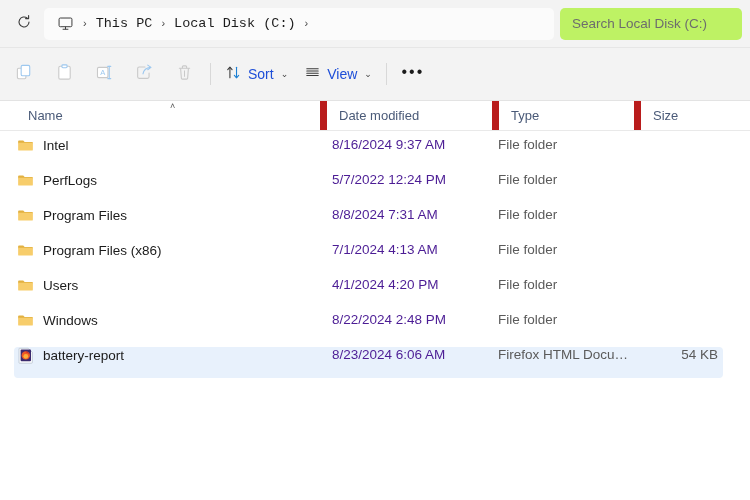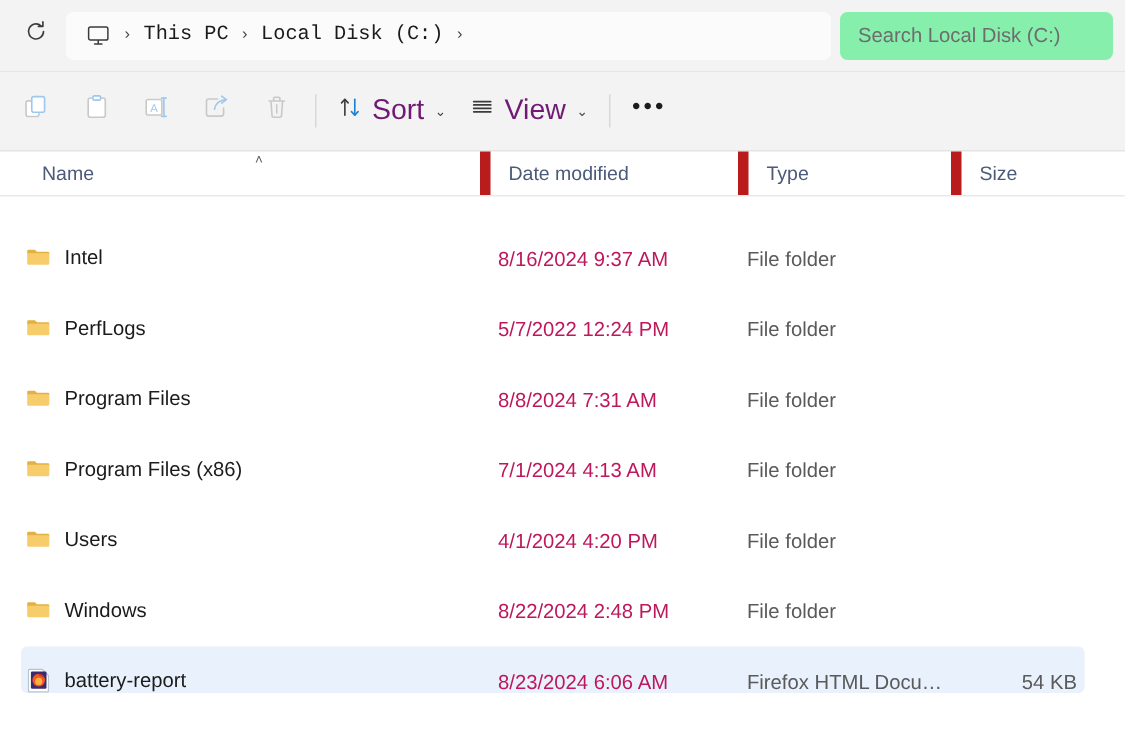--- a/index.html
+++ b/index.html
@@ -69,21 +69,21 @@
     color: #444;
     font-size: 11px;
     padding: 0 3px;
     line-height: 1;
     user-select: none;
   }
   .search-box {
     flex: 0 0 auto;
     width: 182px;
     height: 32px;
-    background: #86efac;
+    background: #bef264;
     border-radius: 5px;
     display: flex;
     align-items: center;
     padding: 0 12px;
     box-sizing: border-box;
     margin-left: 6px;
   }
   .search-placeholder {
     font-size: 13.5px;
     color: #6d6d6d;
@@ -105,22 +105,22 @@
     min-width: 40px;
     display: flex;
     align-items: center;
     justify-content: center;
     border-radius: 4px;
     padding: 0 8px;
     box-sizing: border-box;
     gap: 6px;
   }
   .tb-label {
-    font-size: 19px;
-    color: #701a75;
+    font-size: 14px;
+    color: #1d4ed8;
     white-space: nowrap;
   }
   .tb-chev {
     font-size: 9px;
     color: #444;
     line-height: 1;
     margin-left: 1px;
   }
   .tb-sep {
     width: 1px;
@@ -177,42 +177,42 @@
   .col-date { width: 172px; }
   .col-type { width: 142px; }
   .col-size { width: 90px; }
   .col-end  { flex: 1 1 auto; border-left: 1px solid #e6e6e6; }
 
   
   .rows { padding-top: 2px; }
   .row {
     height: 31px;
     display: flex;
-    align-items: flex-end;
-    margin: 16px 27px 0 14px;
+    align-items: flex-start;
+    margin: 4px 27px 0 14px;
     border-radius: 4px;
     box-sizing: border-box;
   }
   .row.selected { background: #e8f1fc; }
   .cell {
     font-size: 13.5px;
     color: #1b1b1b;
     box-sizing: border-box;
     white-space: nowrap;
     overflow: hidden;
     text-overflow: ellipsis;
   }
   .cell-name {
     width: 306px;
     display: flex;
     align-items: center;
     gap: 9px;
     padding-left: 3px;
   }
-  .cell-date { width: 172px; color: #be185d; padding-left: 12px; }
+  .cell-date { width: 172px; color: #4c1d95; padding-left: 12px; }
   .cell-type { width: 142px; color: #5a5a5a; padding-left: 6px; }
   .cell-size {
     width: 86px;
     color: #5a5a5a;
     text-align: right;
     padding-right: 2px;
   }
   .icon-wrap {
     width: 17px;
     height: 17px;

